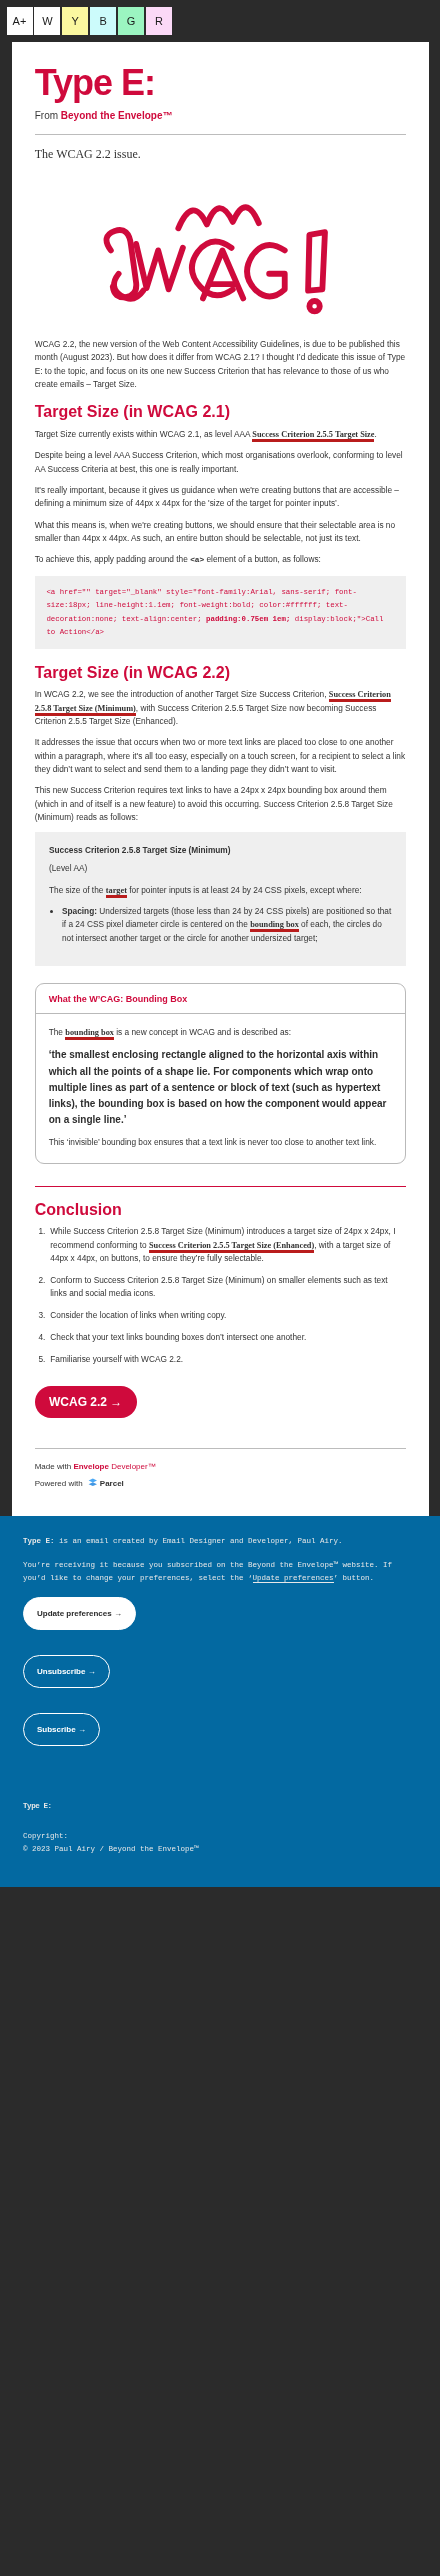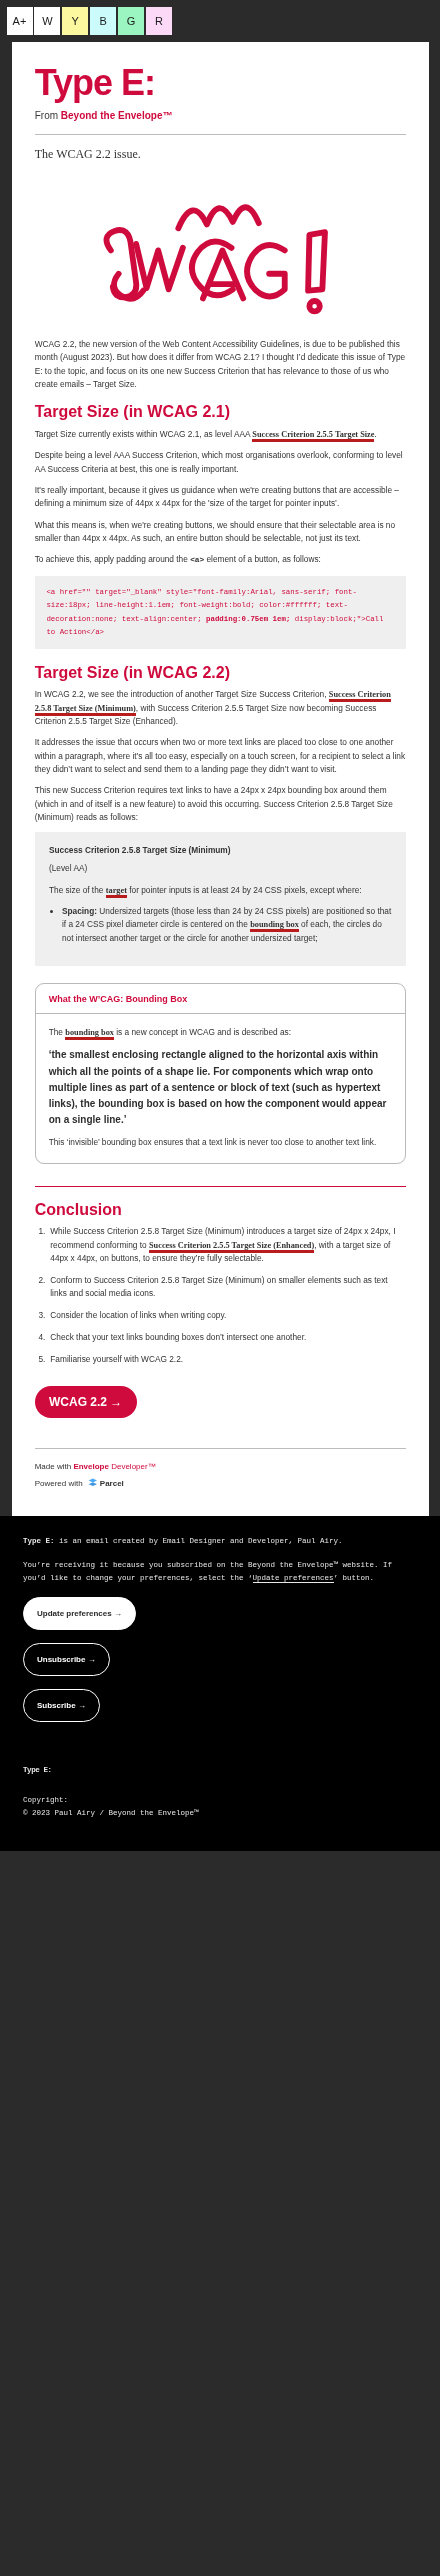--- a/index.html
+++ b/index.html
@@ -159,41 +159,41 @@
   }
 
   
   .madewith { font-size: 8px; color: #333; margin-bottom: 6.5px; }
   .madewith b { color: #cf0a3c; }
   .madewith .red { color: #cf0a3c; }
   .parcel-ico { display:inline-block; vertical-align:-1.9px; margin:0 2.6px; }
 
   
   .footer {
-    background: #000000;
+    background: #0369a1;
     padding: 19.5px 23px 30px 23px;
   }
   .footer p, .footer div {
     font-family: "Liberation Mono", monospace;
     font-size: 7.5px;
     line-height: 1.78;
     color: #e8e8e8;
   }
   .footer .pgap { margin-bottom: 10.4px; }
   .footer .ul { border-bottom: 0.6px solid #e8e8e8; }
 
   .fbtn {
     display: inline-block;
     font-family: "Liberation Sans", sans-serif;
     font-size: 8px;
     font-weight: bold;
     padding: 8.4px 13px;
     border-radius: 19.5px;
     text-decoration: none;
-    margin-bottom: 13px;
+    margin-bottom: 25px;
   }
   .fbtn-solid { background: #ffffff; color: #2b2b2b; border: 0.6px solid #ffffff; }
   .fbtn-ghost { background: transparent; color: #ffffff; border: 0.6px solid #ffffff; }
 
   .footer-logo {
     color: #ffffff;
     font-family: "Liberation Sans", sans-serif;
     font-size: 17.5px;
     font-weight: bold;
     letter-spacing: -0.4px;

